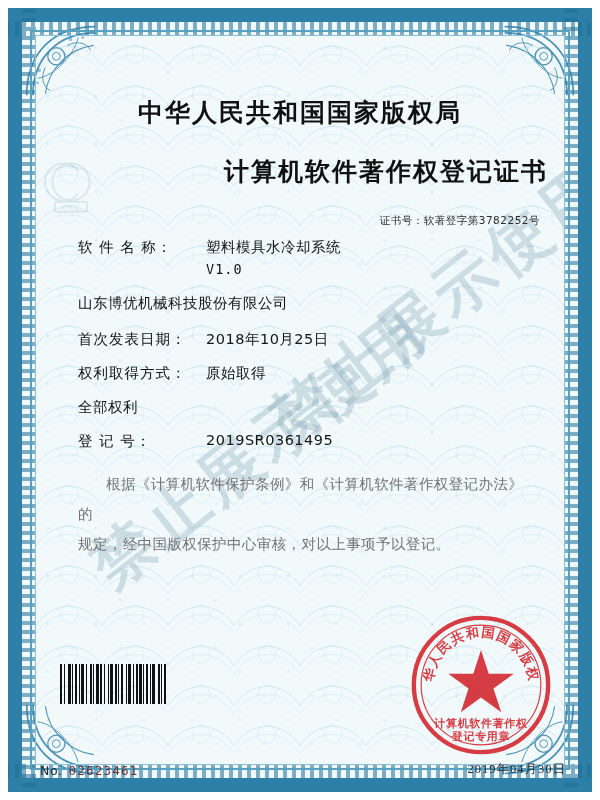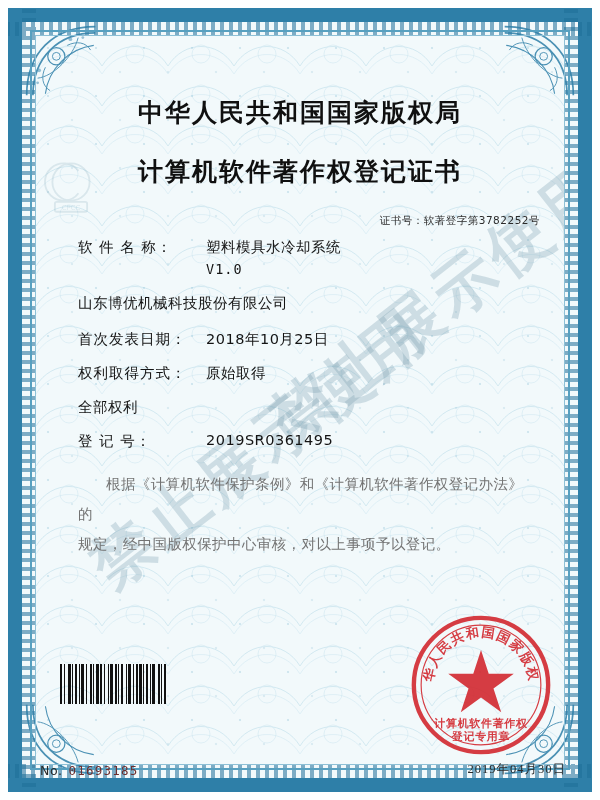--- a/index.html
+++ b/index.html
@@ -128,20 +128,21 @@
   }
   .title1 {
     font-size: 25px;
     letter-spacing: 2px;
     margin-top: 44px;
   }
   .title2 {
     font-size: 25px;
     letter-spacing: 2px;
     margin-top: 26px;
+    text-align: right;
   }
 
   .certno {
     margin-top: 26px;
     text-align: right;
     font-size: 10.5px;
     color: #2b2b2b;
     padding-right: 8px;
     letter-spacing: .5px;
   }
@@ -453,18 +454,18 @@
         <textPath href="#sealarc" startOffset="50%" text-anchor="middle">中华人民共和国国家版权局</textPath>
       </text>
       <polygon fill="#d2232a" points="100,52 110.6,84.6 144.9,84.6 117.1,104.8 127.7,137.4 100,117.2 72.3,137.4 82.9,104.8 55.1,84.6 89.4,84.6"></polygon>
       <text x="100" y="158" fill="#d2232a" font-size="15" font-weight="bold" text-anchor="middle" font-family="DejaVu Sans, sans-serif" letter-spacing="1">计算机软件著作权</text>
       <text x="100" y="176" fill="#d2232a" font-size="15" font-weight="bold" text-anchor="middle" font-family="DejaVu Sans, sans-serif" letter-spacing="1">登记专用章</text>
     </g>
   </svg>
 
   <div class="footer">
     <div class="no">
-      <span>No.</span><span class="num">01693185</span>
+      <span>No.</span><span class="num">02623461</span>
     </div>
     <div class="date">2019年04月30日</div>
   </div>
 
 </div>
 
 </body></html>

